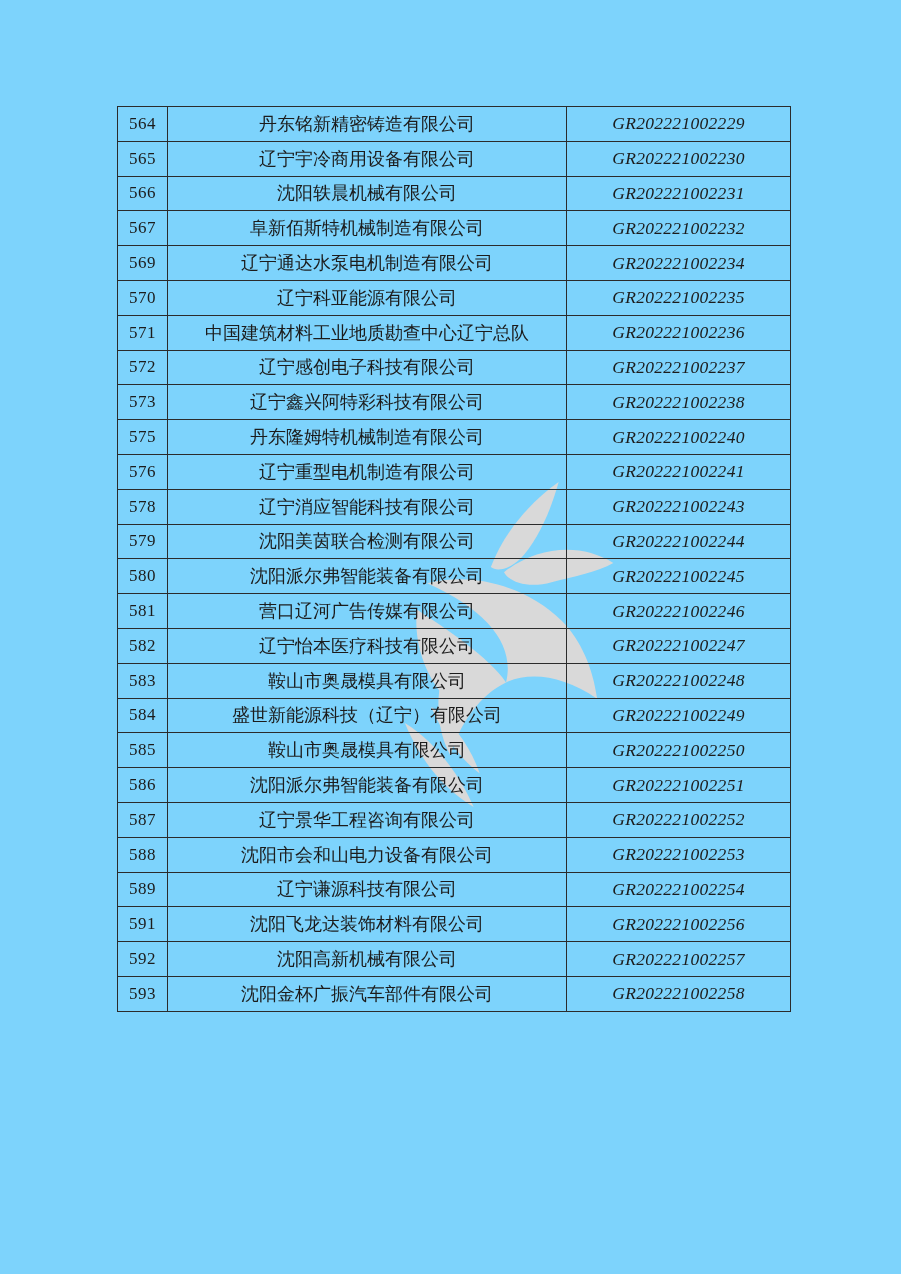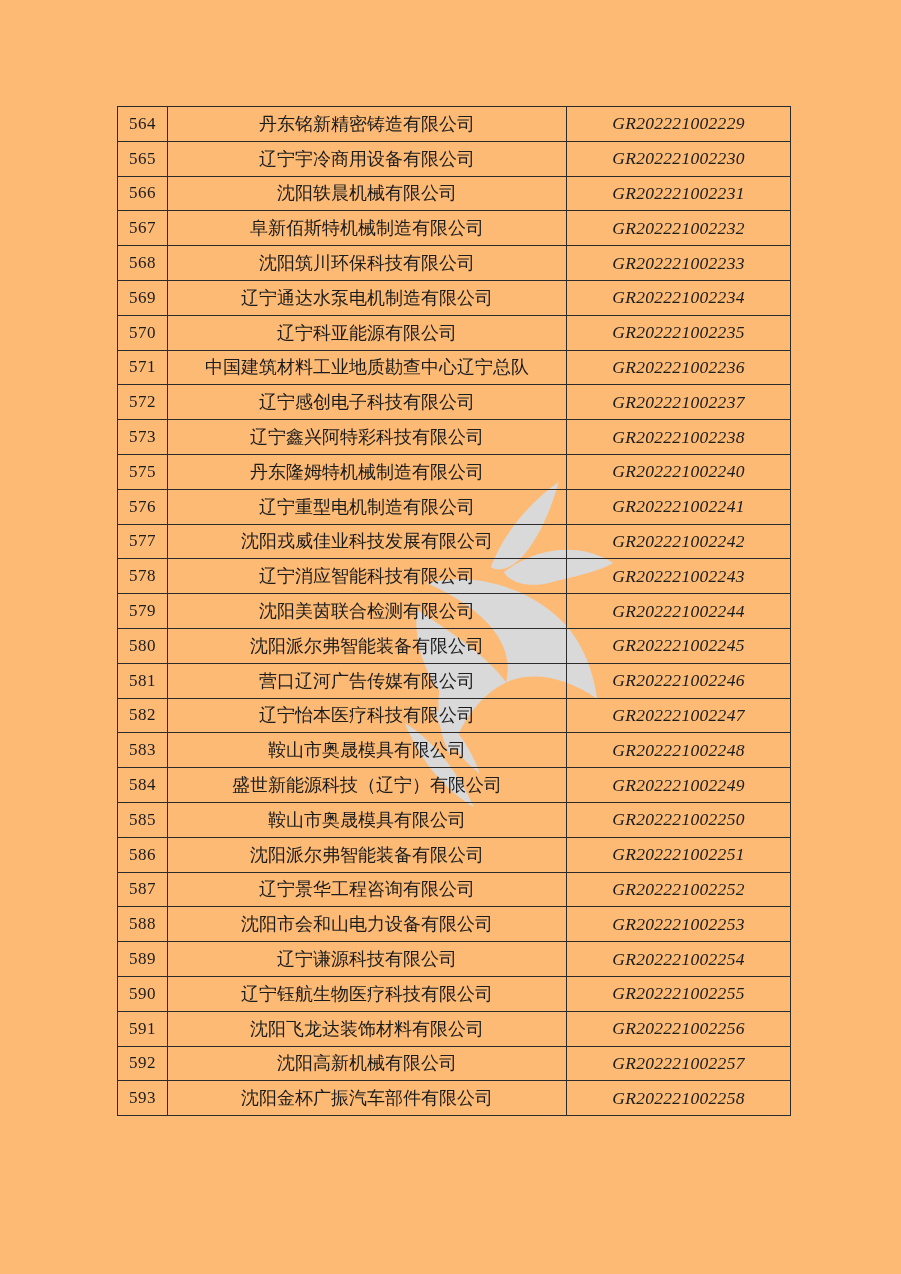--- a/index.html
+++ b/index.html
@@ -5,21 +5,21 @@
   html, body {
     margin: 0;
     padding: 0;
     background: #ffffff;
     font-family: "Liberation Serif", "DejaVu Serif", serif;
   }
   .page {
     position: relative;
     width: 901px;
     height: 1274px;
-    background: #fdba74;
+    background: #7dd3fc;
     overflow: hidden;
   }
   .watermark {
     position: absolute;
     left: 392px;
     top: 476px;
     width: 224px;
     height: 334px;
     z-index: 0;
     pointer-events: none;
@@ -94,25 +94,20 @@
       <td class="cell-no">566</td>
       <td class="cell-name">沈阳轶晨机械有限公司</td>
       <td class="cell-code">GR202221002231</td>
     </tr>
         <tr>
       <td class="cell-no">567</td>
       <td class="cell-name">阜新佰斯特机械制造有限公司</td>
       <td class="cell-code">GR202221002232</td>
     </tr>
         <tr>
-      <td class="cell-no">568</td>
-      <td class="cell-name">沈阳筑川环保科技有限公司</td>
-      <td class="cell-code">GR202221002233</td>
-    </tr>
-        <tr>
       <td class="cell-no">569</td>
       <td class="cell-name">辽宁通达水泵电机制造有限公司</td>
       <td class="cell-code">GR202221002234</td>
     </tr>
         <tr>
       <td class="cell-no">570</td>
       <td class="cell-name">辽宁科亚能源有限公司</td>
       <td class="cell-code">GR202221002235</td>
     </tr>
         <tr>
@@ -134,25 +129,20 @@
       <td class="cell-no">575</td>
       <td class="cell-name">丹东隆姆特机械制造有限公司</td>
       <td class="cell-code">GR202221002240</td>
     </tr>
         <tr>
       <td class="cell-no">576</td>
       <td class="cell-name">辽宁重型电机制造有限公司</td>
       <td class="cell-code">GR202221002241</td>
     </tr>
         <tr>
-      <td class="cell-no">577</td>
-      <td class="cell-name">沈阳戎威佳业科技发展有限公司</td>
-      <td class="cell-code">GR202221002242</td>
-    </tr>
-        <tr>
       <td class="cell-no">578</td>
       <td class="cell-name">辽宁消应智能科技有限公司</td>
       <td class="cell-code">GR202221002243</td>
     </tr>
         <tr>
       <td class="cell-no">579</td>
       <td class="cell-name">沈阳美茵联合检测有限公司</td>
       <td class="cell-code">GR202221002244</td>
     </tr>
         <tr>
@@ -199,25 +189,20 @@
       <td class="cell-no">588</td>
       <td class="cell-name">沈阳市会和山电力设备有限公司</td>
       <td class="cell-code">GR202221002253</td>
     </tr>
         <tr>
       <td class="cell-no">589</td>
       <td class="cell-name">辽宁谦源科技有限公司</td>
       <td class="cell-code">GR202221002254</td>
     </tr>
         <tr>
-      <td class="cell-no">590</td>
-      <td class="cell-name">辽宁钰航生物医疗科技有限公司</td>
-      <td class="cell-code">GR202221002255</td>
-    </tr>
-        <tr>
       <td class="cell-no">591</td>
       <td class="cell-name">沈阳飞龙达装饰材料有限公司</td>
       <td class="cell-code">GR202221002256</td>
     </tr>
         <tr>
       <td class="cell-no">592</td>
       <td class="cell-name">沈阳高新机械有限公司</td>
       <td class="cell-code">GR202221002257</td>
     </tr>
         <tr>

